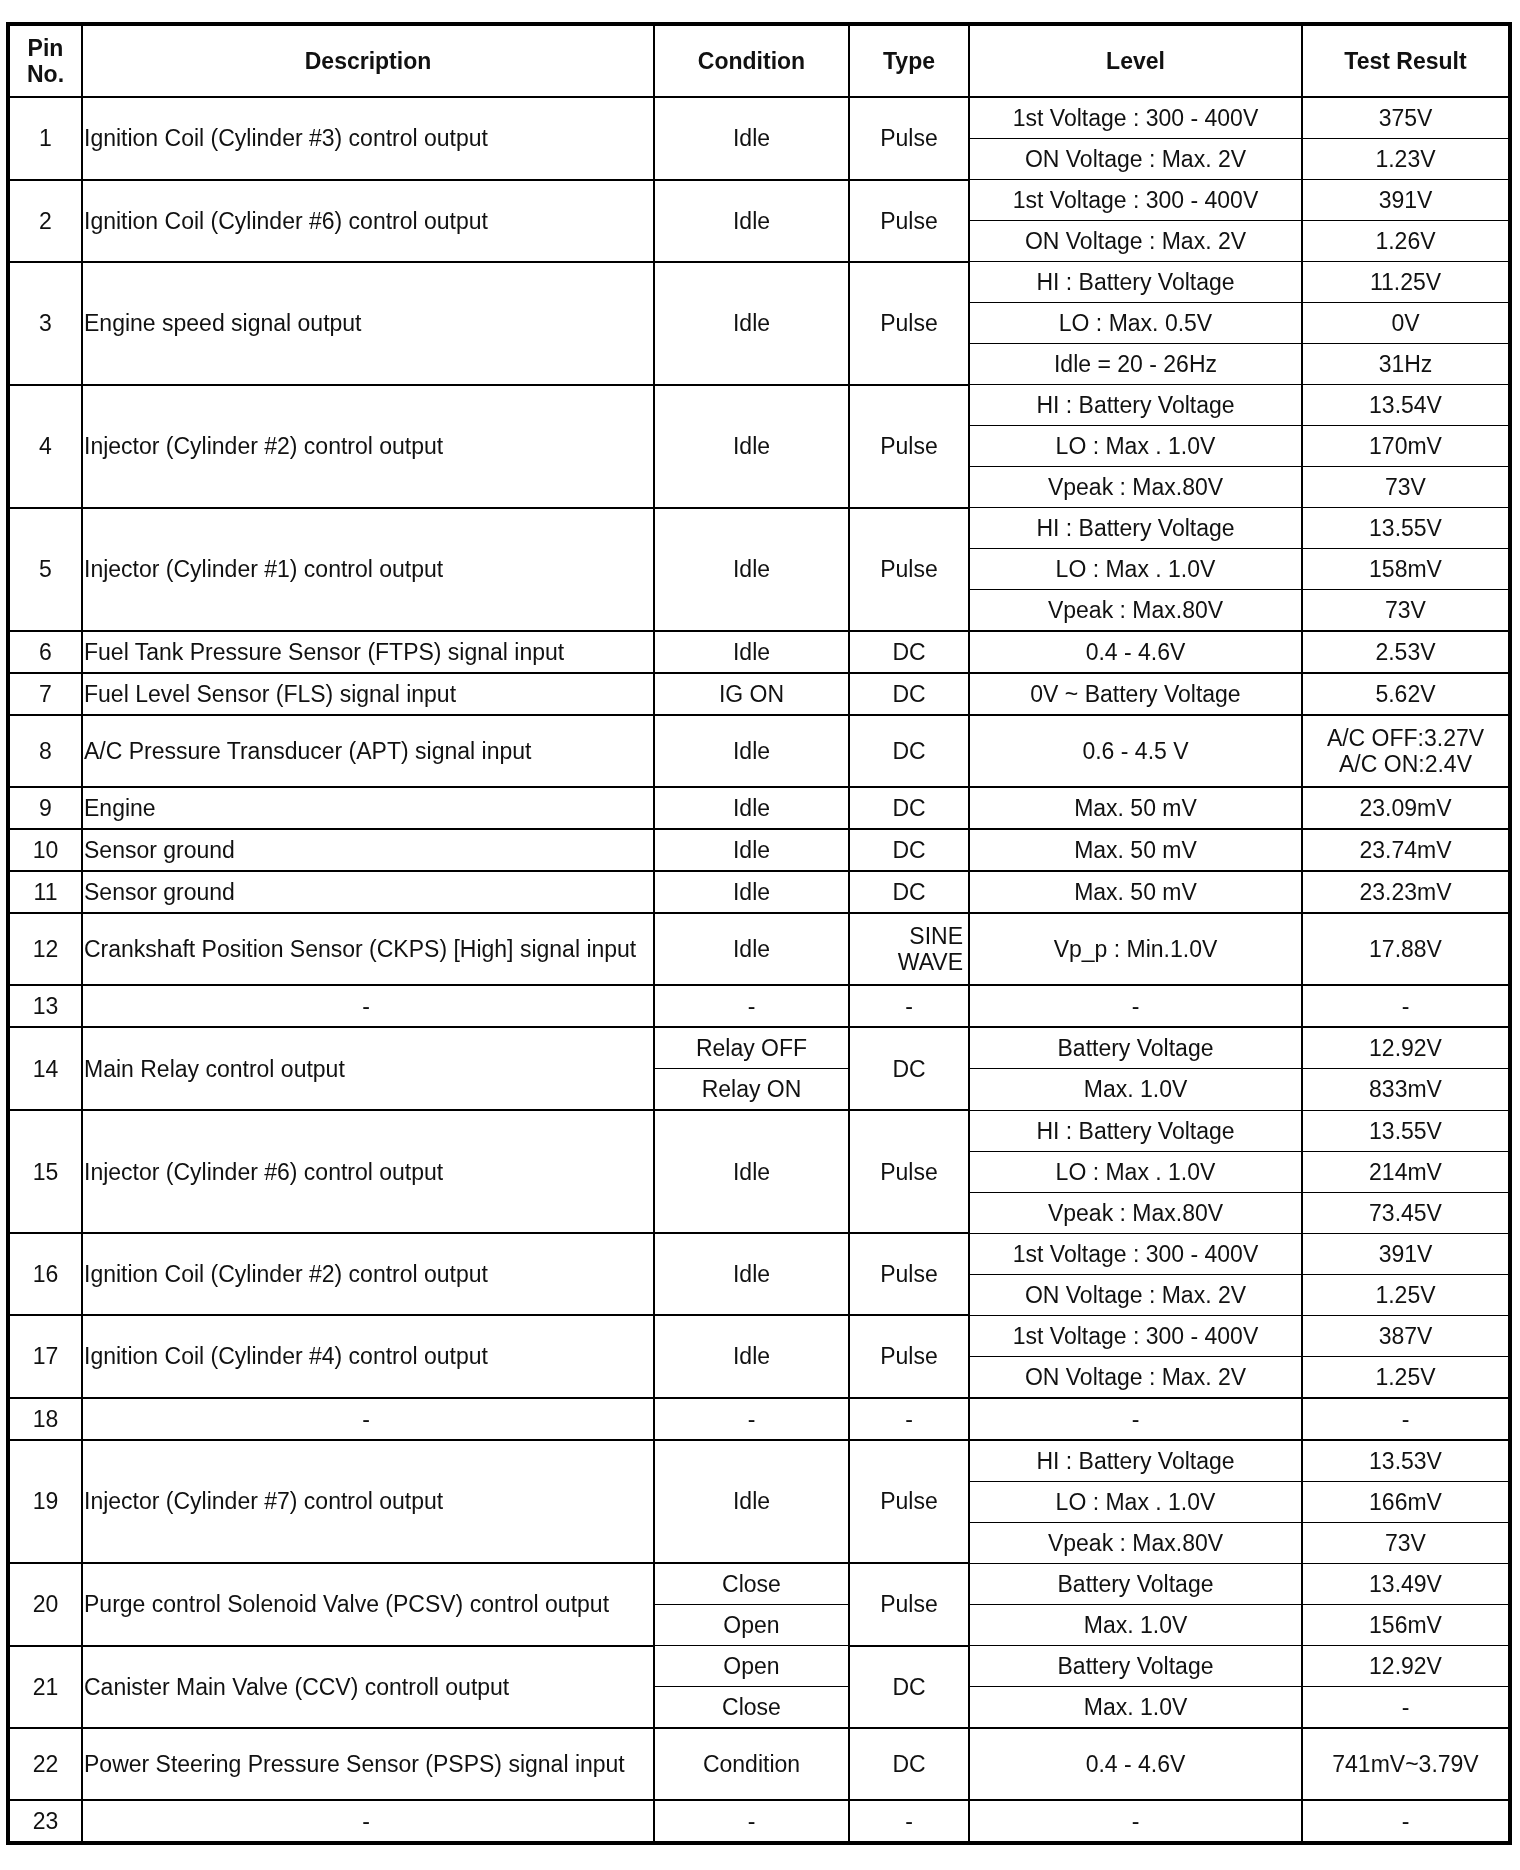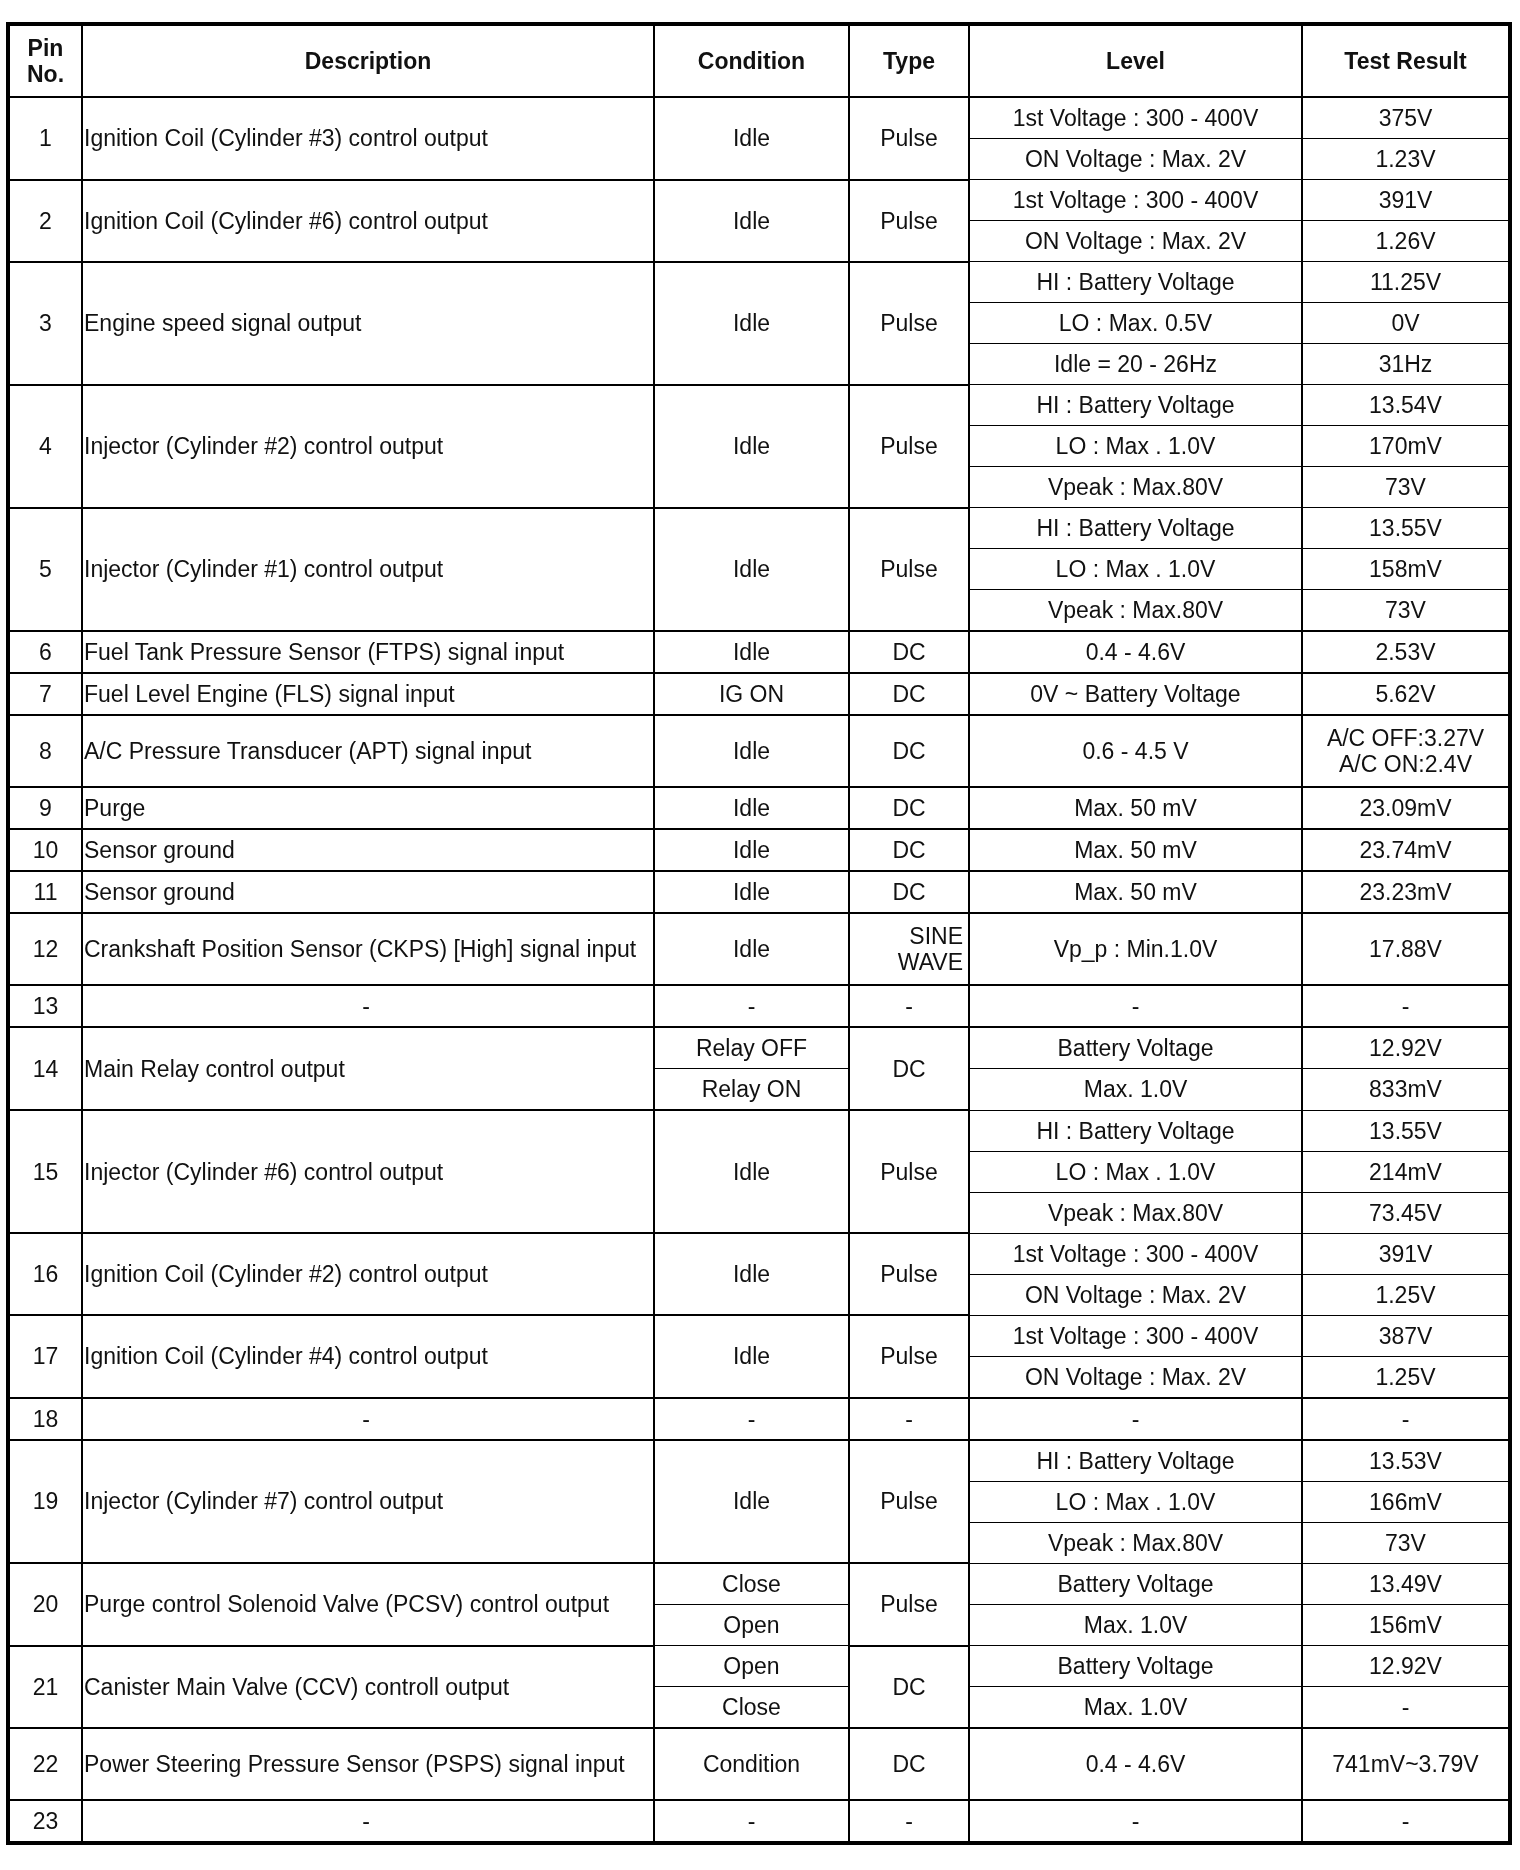--- a/index.html
+++ b/index.html
@@ -131,37 +131,37 @@
       <tr>
         <td>6</td>
         <td class="desc">Fuel Tank Pressure Sensor (FTPS) signal input</td>
         <td>Idle</td>
         <td style="word-spacing: 100px;">DC</td>
         <td>0.4 - 4.6V</td>
         <td>2.53V</td>
       </tr>
       <tr>
         <td>7</td>
-        <td class="desc">Fuel Level Engine (FLS) signal input</td>
+        <td class="desc">Fuel Level Sensor (FLS) signal input</td>
         <td>IG ON</td>
         <td style="word-spacing: 100px;">DC</td>
         <td>0V ~ Battery Voltage</td>
         <td>5.62V</td>
       </tr>
       <tr class="tall">
         <td>8</td>
         <td class="desc">A/C Pressure Transducer (APT) signal input</td>
         <td>Idle</td>
         <td style="word-spacing: 100px;">DC</td>
         <td>0.6 - 4.5 V</td>
         <td>A/C OFF:3.27V<br>A/C ON:2.4V</td>
       </tr>
       <tr>
         <td>9</td>
-        <td class="desc">Purge</td>
+        <td class="desc">Engine</td>
         <td>Idle</td>
         <td style="word-spacing: 100px;">DC</td>
         <td>Max. 50 mV</td>
         <td>23.09mV</td>
       </tr>
       <tr>
         <td>10</td>
         <td class="desc">Sensor ground</td>
         <td>Idle</td>
         <td style="word-spacing: 100px;">DC</td>

